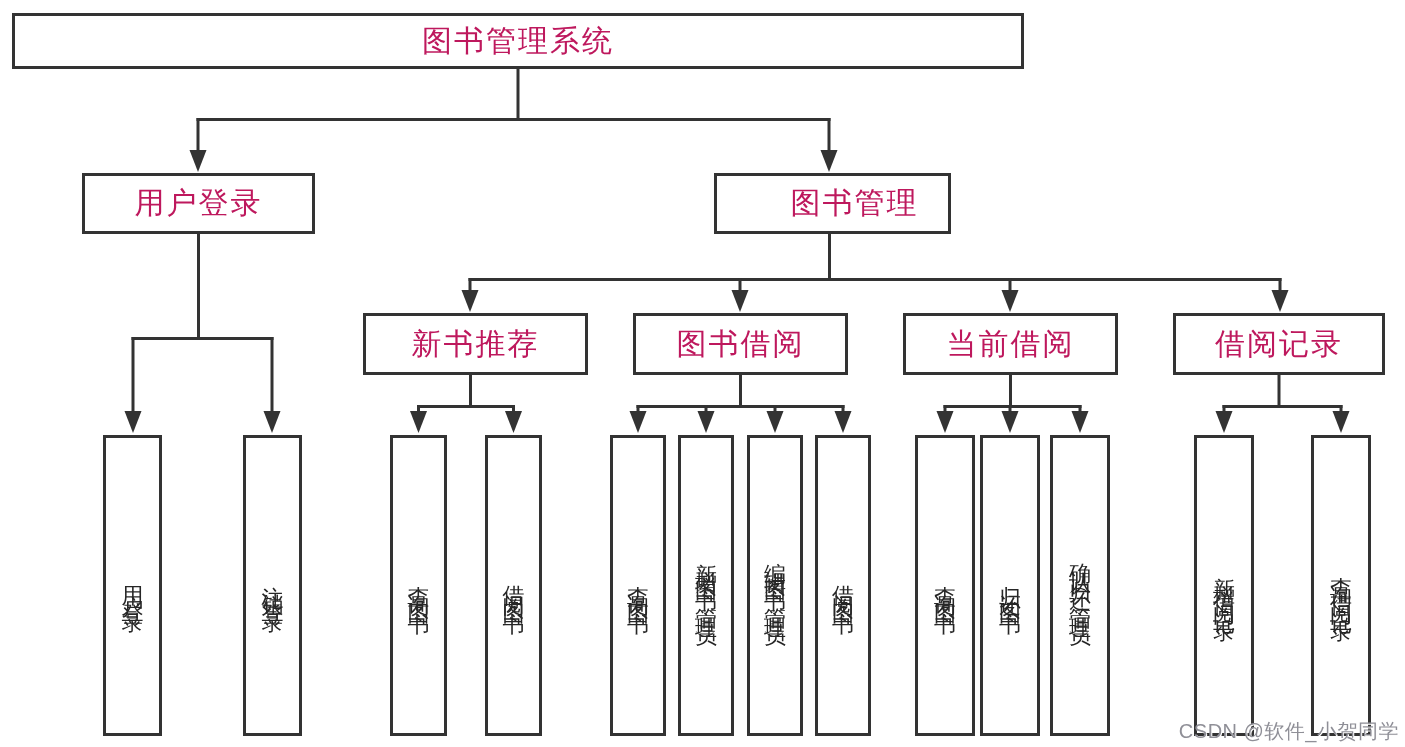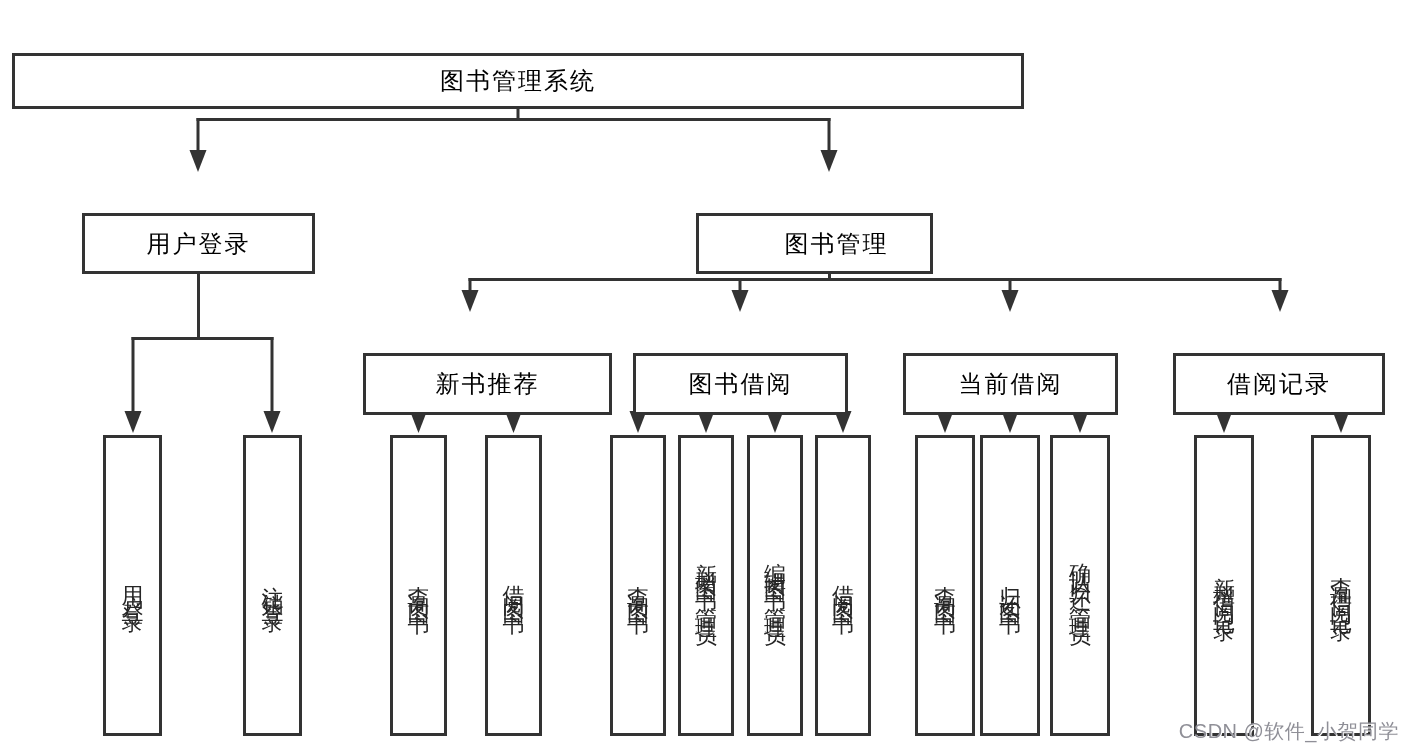--- a/index.html
+++ b/index.html
@@ -10,23 +10,22 @@
     font-family:"Liberation Sans", sans-serif;
     overflow:hidden;
   }
   .connectors{position:absolute;left:0;top:0;}
   .hbox{
     position:absolute;
     box-sizing:border-box;
     background:#ffffff;
     border:3px solid #333333;
     display:flex;align-items:center;justify-content:center;
-    font-size:24px;letter-spacing:2px;color:#000000;
+    font-size:30px;letter-spacing:2px;color:#be185d;
     white-space:nowrap;
-    margin-top:40px;
   }
   .vbox{
     position:absolute;
     box-sizing:border-box;
     background:#ffffff;
     border:3px solid #333333;
     display:flex;align-items:center;justify-content:center;
     color:#262626;
   }
   .vbox span{
@@ -116,23 +115,23 @@
       <polygon points="1001.5,411 1018.5,411 1010,433"></polygon>
       <polygon points="1071.5,411 1088.5,411 1080,433"></polygon>
       <polygon points="1215.5,411 1232.5,411 1224,433"></polygon>
       <polygon points="1332.5,411 1349.5,411 1341,433"></polygon>
     </g>
   </svg>
 
   <div class="hbox" style="left:12px;top:13px;width:1012px;height:56px;">图书管理系统</div>
 
   <div class="hbox" style="left:82px;top:173px;width:233px;height:61px;">用户登录</div>
-  <div class="hbox" style="left:696px;top:173px;width:237px;height:61px;padding-left:44px;">图书管理</div>
+  <div class="hbox" style="left:714px;top:173px;width:237px;height:61px;padding-left:44px;">图书管理</div>
 
-  <div class="hbox" style="left:363px;top:313px;width:249px;height:62px;">新书推荐</div>
+  <div class="hbox" style="left:363px;top:313px;width:225px;height:62px;">新书推荐</div>
   <div class="hbox" style="left:903px;top:313px;width:215px;height:62px;">当前借阅</div>
   <div class="hbox" style="left:633px;top:313px;width:215px;height:62px;">图书借阅</div>
   <div class="hbox" style="left:1173px;top:313px;width:212px;height:62px;">借阅记录</div>
 
   <div class="vbox" style="left:103px;top:435px;width:59px;height:301px;">
     <span>用户登录</span>
   </div>
   <div class="vbox" style="left:243px;top:435px;width:59px;height:301px;">
     <span>注销登录</span>
   </div>

